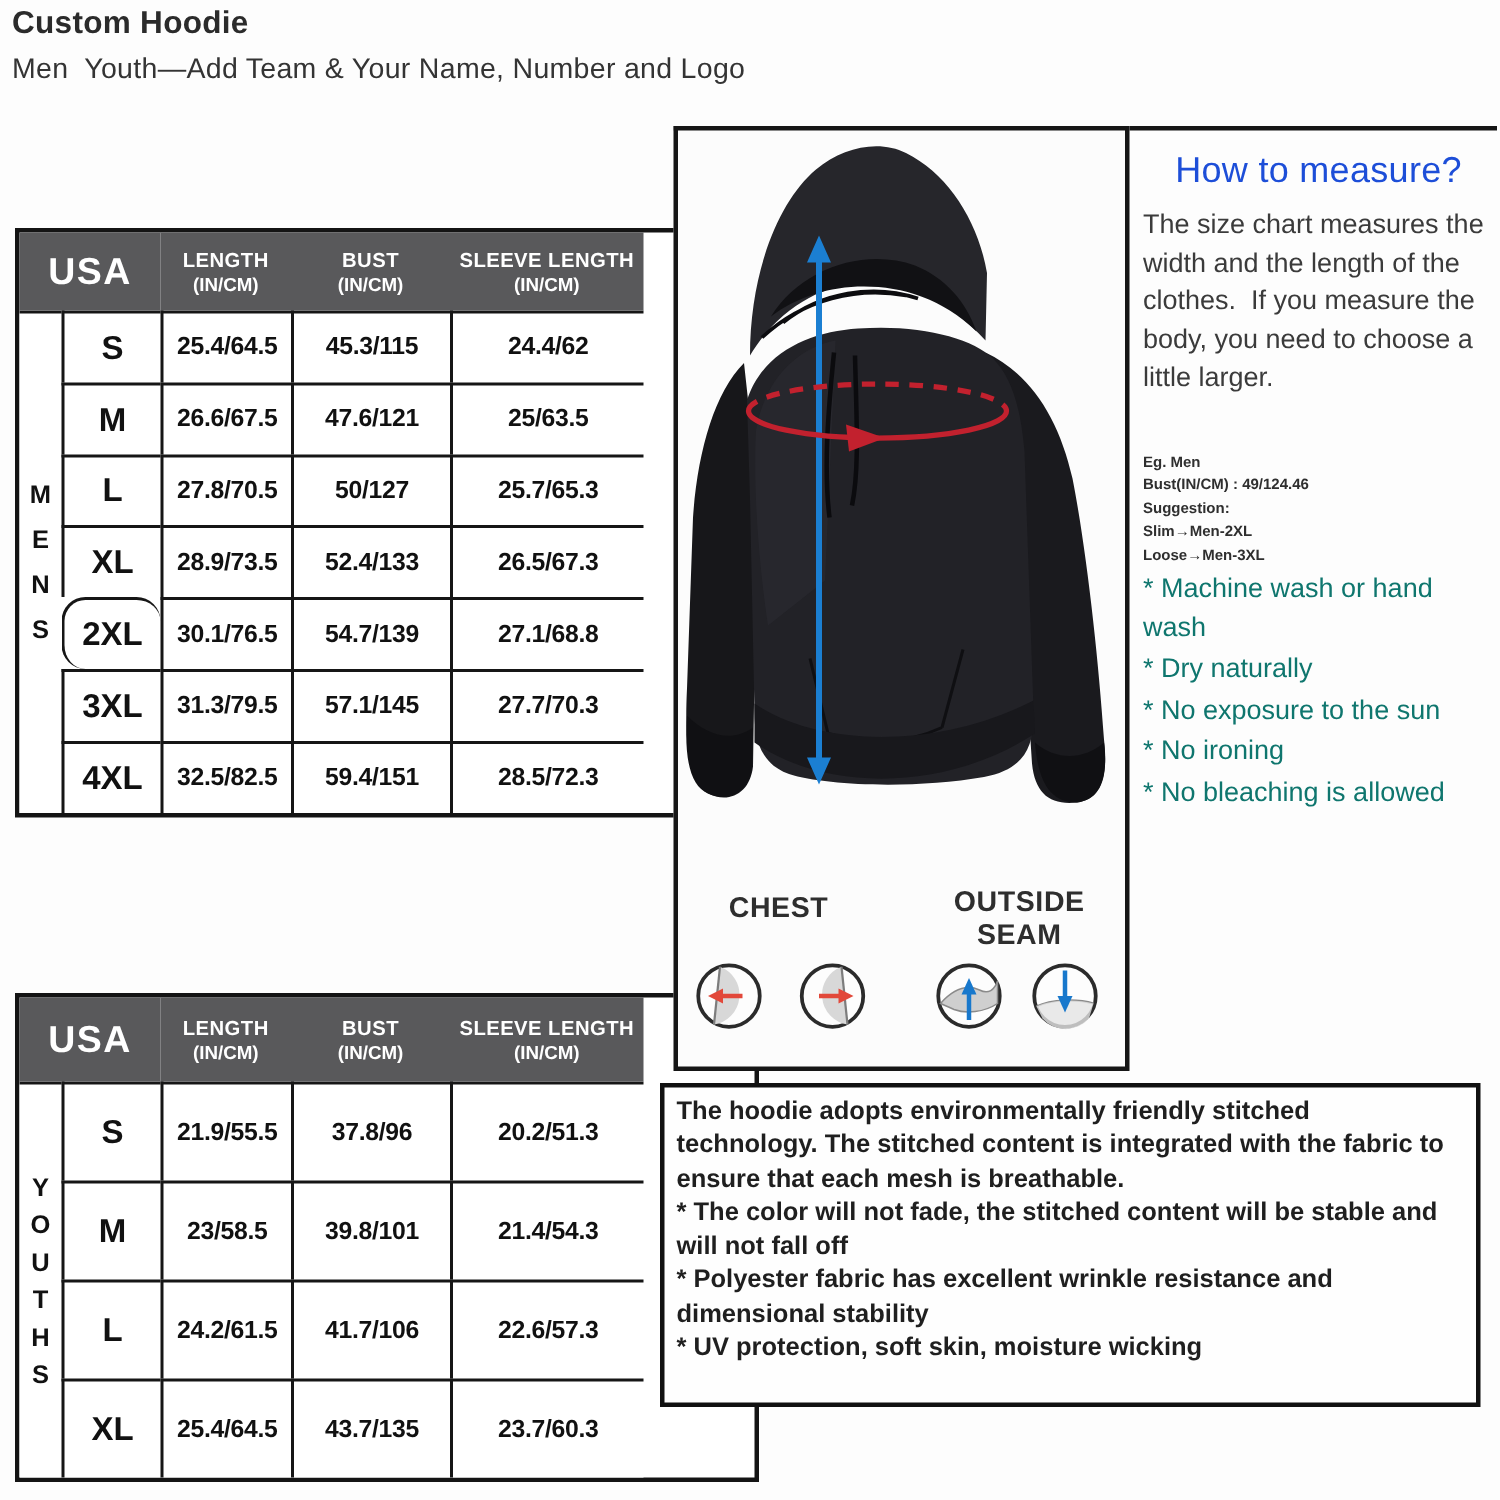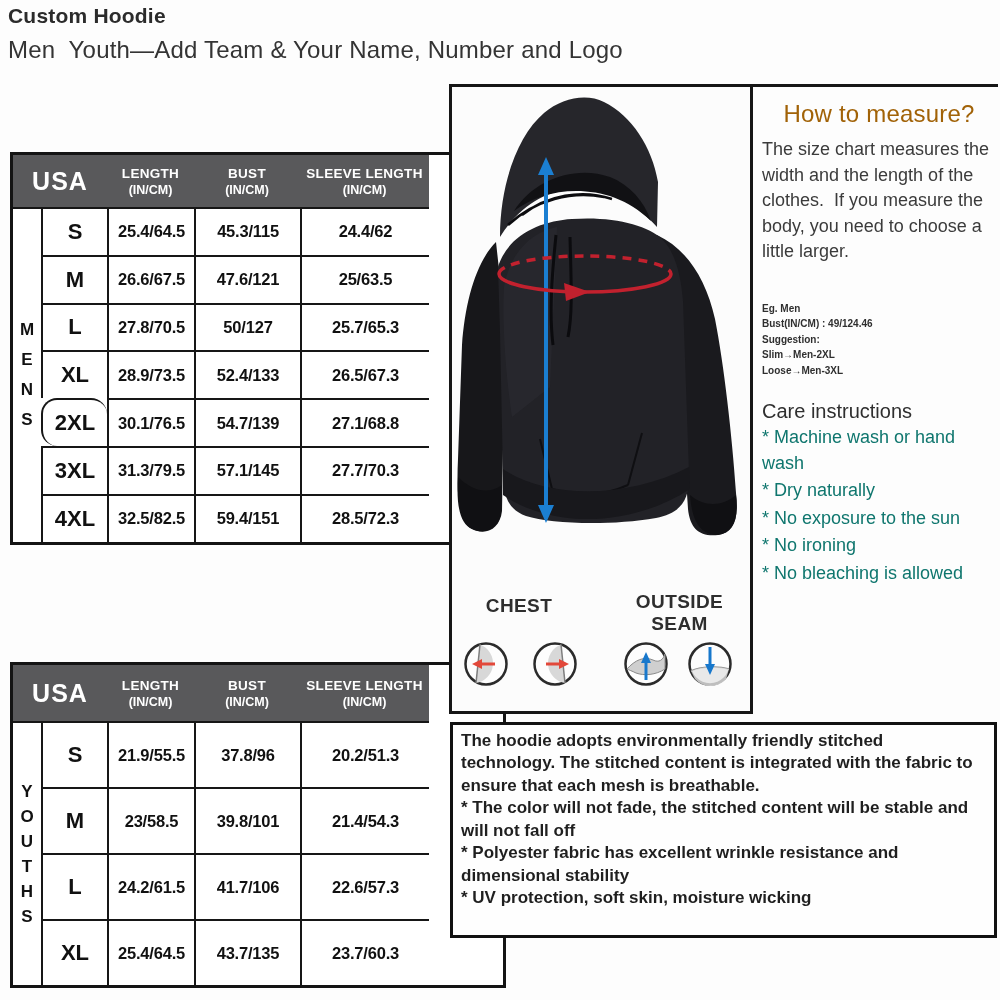--- a/index.html
+++ b/index.html
@@ -1,21 +1,21 @@
 <!DOCTYPE html>
 <html><head>
 <meta charset="utf-8">
 <style>
   html,body{margin:0;padding:0;background:#ffffff;}
   #page{position:relative;width:1000px;height:1000px;background:#fdfdfd;overflow:hidden;
         font-family:"Liberation Sans","DejaVu Sans",sans-serif;color:#222;}
 
   
   .title{position:absolute;left:8px;top:4px;font-size:21px;font-weight:700;color:#2b2b2b;letter-spacing:.2px;}
-  .subtitle{position:absolute;left:8px;top:36px;font-size:24px;font-weight:400;color:#343434;white-space:pre-wrap;letter-spacing:.2px;}
+  .subtitle{position:absolute;left:8px;top:36px;font-size:19px;font-weight:400;color:#343434;white-space:pre-wrap;letter-spacing:.2px;}
 
   
   .size-table{position:absolute;left:10px;width:496px;background:#fff;border:3px solid #141414;
               display:grid;grid-template-columns:28px 66px 87px 106px 129px;box-sizing:border-box;}
   #mens-table{top:152px;grid-template-rows:52px repeat(7,47.8px);}
   #youths-table{top:662px;grid-template-rows:56px repeat(4,66px);}
   .th{background:#59595b;color:#fff;display:flex;flex-direction:column;align-items:center;justify-content:center;grid-row:1;}
   .th-usa{grid-column:1/3;font-size:25px;font-weight:700;letter-spacing:1px;}
   .th-col .l1{font-size:13.5px;font-weight:700;letter-spacing:.3px;}
   .th-col .l2{font-size:12.5px;font-weight:700;margin-top:2px;}
@@ -31,28 +31,28 @@
   .top-rule{position:absolute;left:449px;top:84px;width:549px;height:3px;background:#161616;}
   #hoodie-box{position:absolute;left:449px;top:84px;width:304px;height:630px;border:3px solid #161616;box-sizing:border-box;background:#fcfcfc;}
   #hoodie-svg{position:absolute;left:0;top:0;}
   .diagram-label{position:absolute;font-size:19px;font-weight:700;color:#2e2e2e;letter-spacing:.4px;}
   #chest-label{left:22px;top:508px;width:90px;text-align:center;}
   #seam-label{left:160px;top:504px;width:135px;text-align:center;}
   #icon-strip{position:absolute;left:2px;top:551px;}
 
   
   #measure-panel{position:absolute;left:762px;top:88px;width:234px;}
-  .measure-heading{font-size:24px;font-weight:400;color:#a16207;text-align:center;margin-top:12px;letter-spacing:.2px;}
+  .measure-heading{font-size:24px;font-weight:400;color:#1d4ed8;text-align:center;margin-top:12px;letter-spacing:.2px;}
   .measure-body{font-size:18px;line-height:1.42;color:#3b3b3b;margin-top:9px;white-space:pre-wrap;}
   .example-block{font-size:10px;font-weight:700;line-height:1.55;color:#2f2f2f;margin-top:36px;white-space:pre-line;}
   .care-heading{font-size:20px;font-weight:400;color:#2f2f2f;margin-top:22px;}
   .care-item{font-size:18px;line-height:1.42;color:#0f766e;margin-top:2px;}
 
   
-  #footer-box{position:absolute;left:450px;top:722px;width:547px;height:216px;border:3px solid #111;box-sizing:border-box;
+  #footer-box{position:absolute;left:440px;top:722px;width:547px;height:216px;border:3px solid #111;box-sizing:border-box;
               background:#fefefe;padding:5px 16px 0 8px;}
   .footer-par{font-size:17px;font-weight:700;line-height:1.32;color:#1f1f1f;margin:0;}
 </style>
 </head>
 <body>
 
 <div id="page">
 
   <div class="title">Custom Hoodie</div>
   <div class="subtitle">Men  Youth—Add Team &amp; Your Name, Number and Logo</div>
@@ -218,21 +218,20 @@
   </div>
 
   <div id="measure-panel">
     <div class="measure-heading">How to measure?</div>
     <div class="measure-body">The size chart measures the width and the length of the clothes.  If you measure the body, you need to choose a little larger.</div>
     <div class="example-block">Eg. Men
 Bust(IN/CM) : 49/124.46
 Suggestion:
 Slim→Men-2XL
 Loose→Men-3XL</div>
-    <div class="care-heading">Care instructions</div>
     <div id="care-list">
         <div class="care-item">* Machine wash or hand wash</div>
         <div class="care-item">* Dry naturally</div>
         <div class="care-item">* No exposure to the sun</div>
         <div class="care-item">* No ironing</div>
         <div class="care-item">* No bleaching is allowed</div>
       </div>
   </div>
 
   <div id="footer-box">

